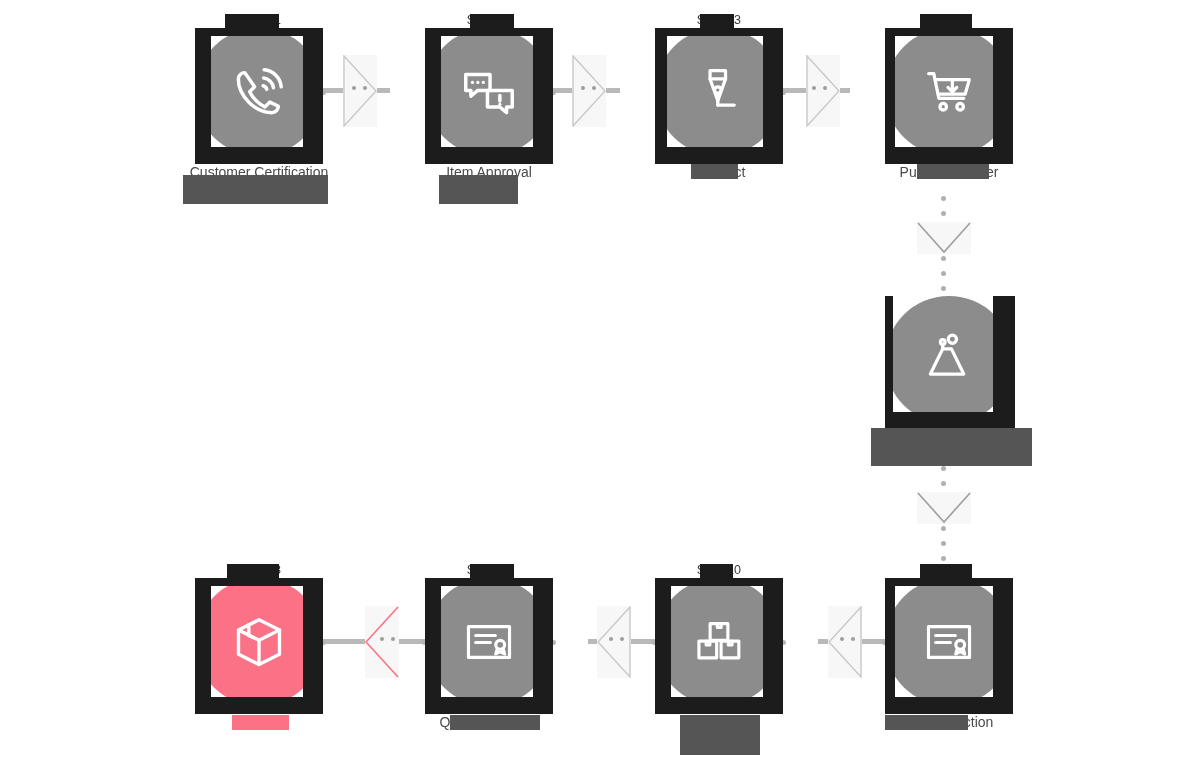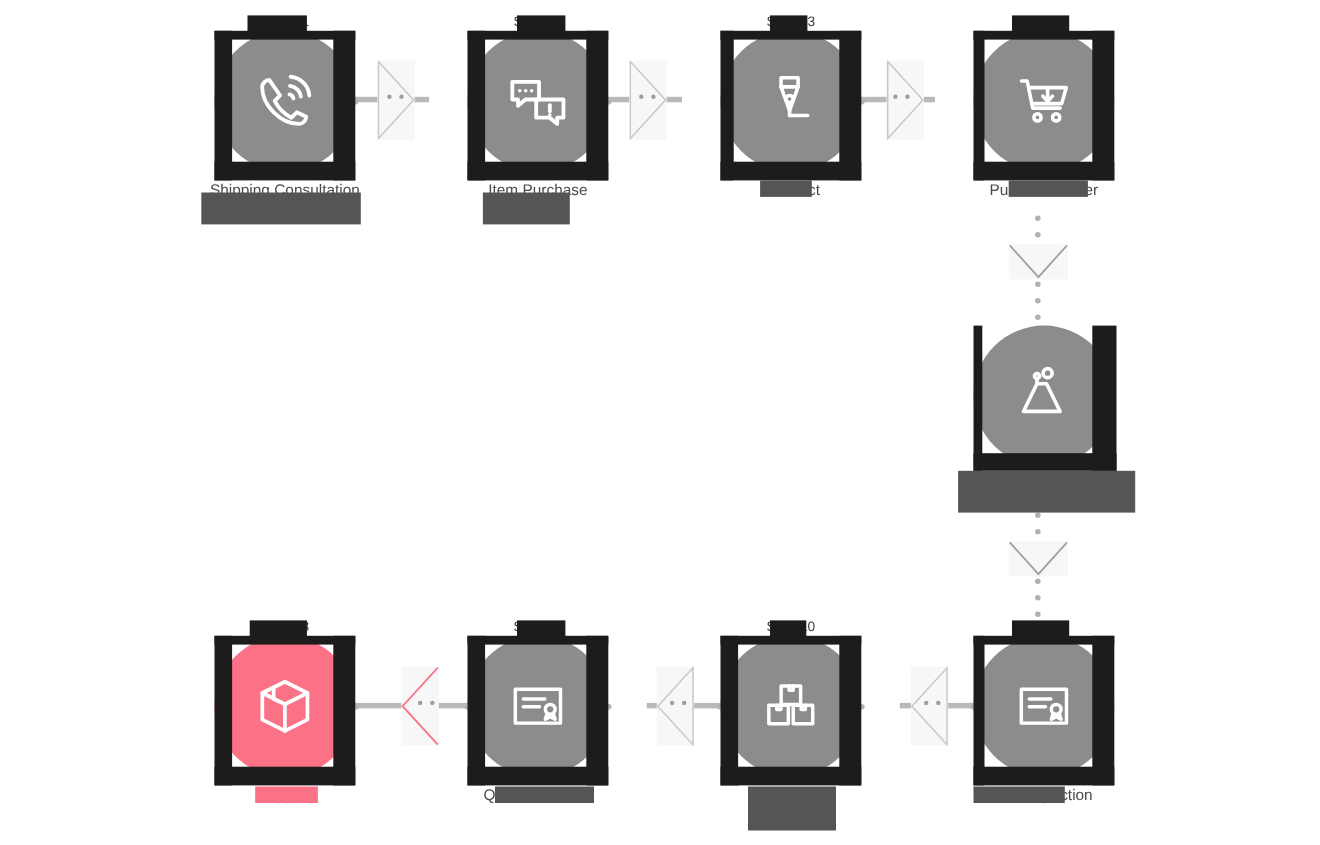--- a/index.html
+++ b/index.html
@@ -223,38 +223,38 @@
     <div class="node-circle">
       <svg width="62" height="62" viewBox="0 0 24 24" fill="none" stroke="#ffffff" stroke-width="1.35" stroke-linecap="round" stroke-linejoin="round">
         <path d="M6.5 4.5 C5.2 4.5 4 5.7 4 7 c0 6.5 6.5 13 13 13 1.3 0 2.5-1.2 2.5-2.5 l-3.3-1.6 -1.9 1.9 c-2.4-1.2-4.7-3.5-5.9-5.9 l1.9-1.9 z"></path>
         <path d="M14 3.4 a7.2 7.2 0 0 1 6.6 6.6"></path>
         <path d="M13.8 6.6 a4.3 4.3 0 0 1 3.8 3.8"></path>
         <path d="M13.6 9.6 a1.8 1.8 0 0 1 1.4 1.4"></path>
       </svg>
     </div>
     <div class="node-port right"></div>
   </div>
-  <div class="node-label" style="left:175px; top:163px; width:168px;">Shipping Consultation</div>
+  <div class="node-label" style="left:175px; top:163px; width:168px;">Customer Certification</div>
 
   <div class="step-label" style="left:425px; top:13px; width:128px;">Step 02</div>
   <div class="node" style="left:425px; top:28px;">
     <div class="node-circle">
       <svg width="62" height="62" viewBox="0 0 24 24" fill="none" stroke="#ffffff" stroke-width="1.35" stroke-linecap="round" stroke-linejoin="round">
         <path d="M3 5.2 h9.4 v6.2 H7.6 L5 13.6 v-2.2 H3 z"></path>
         <circle cx="5.6" cy="8.3" r=".62" fill="#fff" stroke="none"></circle>
         <circle cx="7.7" cy="8.3" r=".62" fill="#fff" stroke="none"></circle>
         <circle cx="9.8" cy="8.3" r=".62" fill="#fff" stroke="none"></circle>
         <path d="M11.4 11.4 h9.6 v6.4 h-2.2 v2.2 l-2.6-2.2 h-4.8 z"></path>
         <path d="M16.2 13.4 v2.1"></path>
         <circle cx="16.2" cy="16.8" r=".62" fill="#fff" stroke="none"></circle>
       </svg>
     </div>
     <div class="node-port right"></div>
   </div>
-  <div class="node-label" style="left:405px; top:163px; width:168px;">Item Purchase</div>
+  <div class="node-label" style="left:405px; top:163px; width:168px;">Item Approval</div>
 
   <div class="step-label" style="left:655px; top:13px; width:128px;">Step 03</div>
   <div class="node" style="left:655px; top:28px;">
     <div class="node-circle">
       <svg width="58" height="58" viewBox="0 0 24 24" fill="none" stroke="#ffffff" stroke-width="1.35" stroke-linecap="round" stroke-linejoin="round">
         <path d="M8.3 3.2 h6.4 v3.4 l-3.2 9 -3.2-9 z"></path>
         <path d="M8.3 6.6 h6.4"></path>
         <circle cx="11.5" cy="11.2" r="1.35"></circle>
         <path d="M11.5 12.6 v2.6"></path>
         <path d="M11.5 17.4 h6.8"></path>

